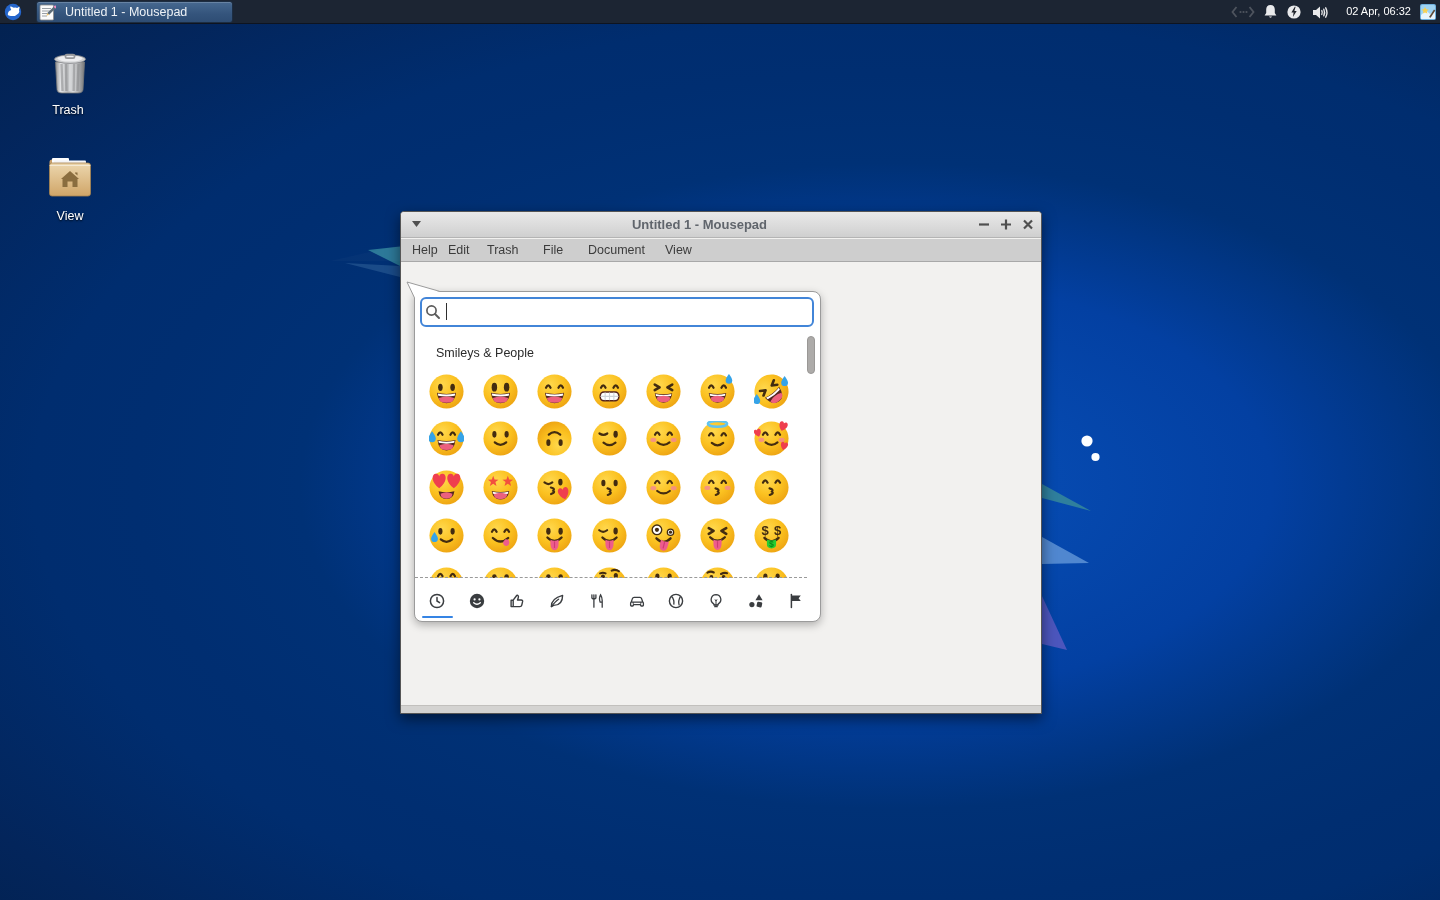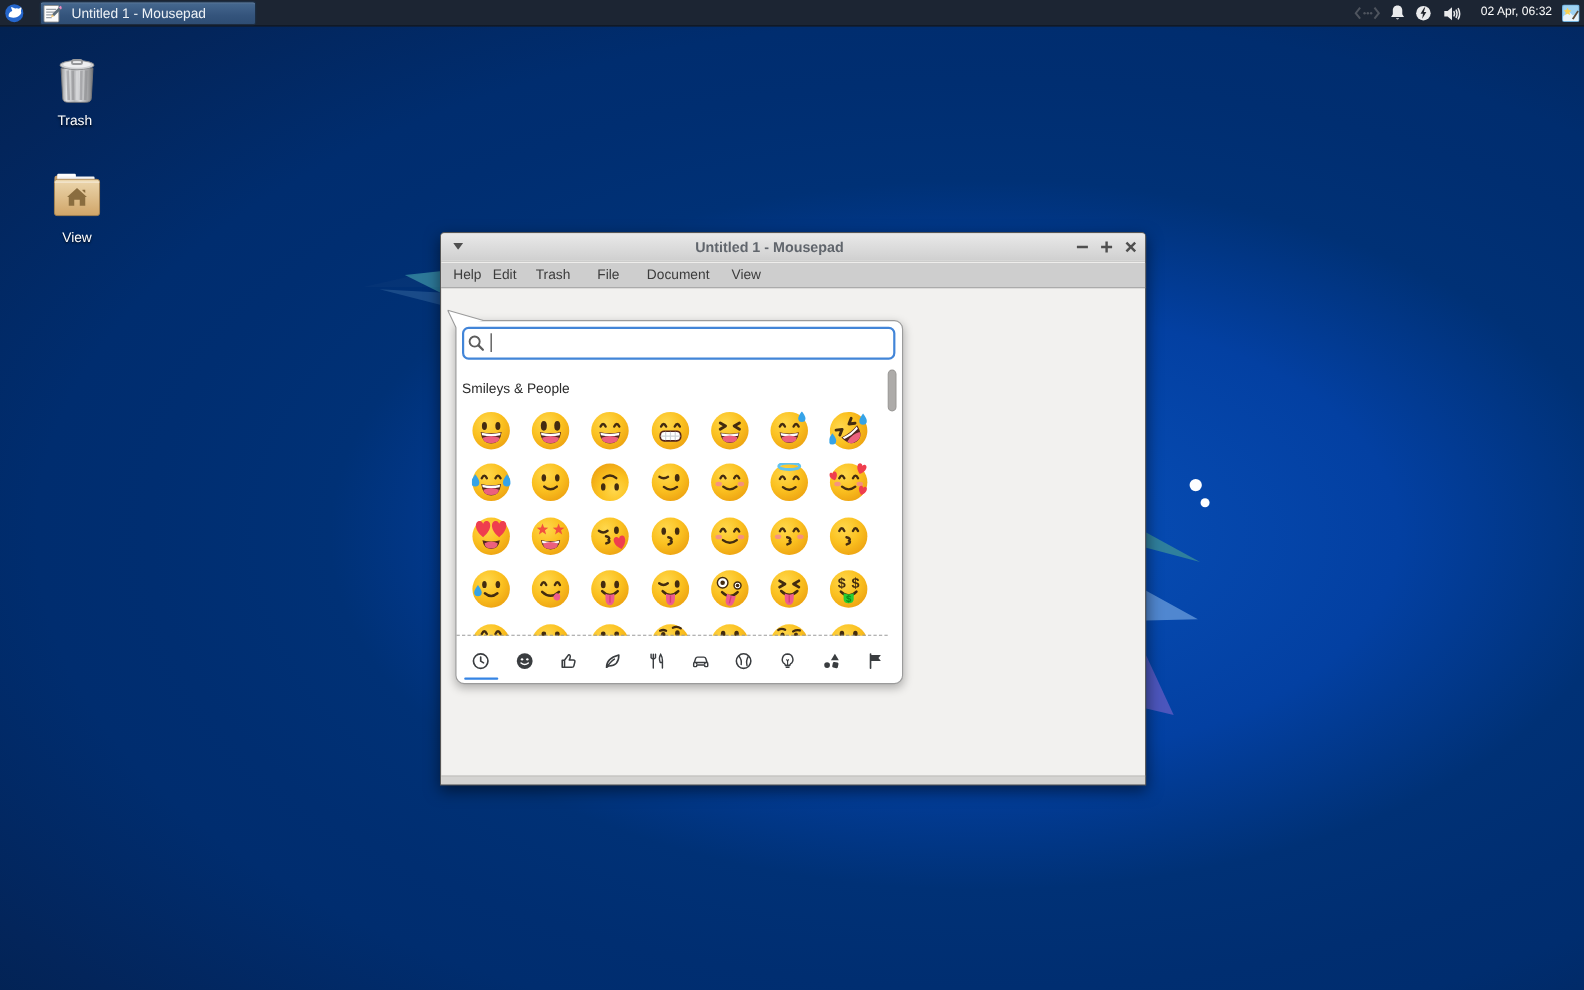--- a/index.html
+++ b/index.html
@@ -16,21 +16,21 @@
 #titlebar{position:absolute;left:0;top:0;width:640px;height:26px;border-radius:3px 3px 0 0;
  background:linear-gradient(#e9e9e9,#d6d6d6 75%,#cfcfcf);border-bottom:1px solid #b4b4b4}
 #title{position:absolute;left:0;top:5px;width:597px;text-align:center;font-size:13px;font-weight:bold;color:#60656c}
 #menubar{position:absolute;left:0;top:27px;width:640px;height:23px;background:#cecece;border-bottom:1px solid #a8a8a8}
 .mi{position:absolute;top:31px;font-size:12.5px;color:#3c3c3c}
 #pop{position:absolute;left:414px;top:291px;width:407px;height:331px;background:#fff;border:1px solid #9b9b9b;
  border-radius:6px 8px 8px 8px;box-shadow:0 3px 9px rgba(0,0,0,.28)}
 #ptr{position:absolute;left:403px;top:278px;width:45px;height:22px}
 #search{position:absolute;left:419.5px;top:296.5px;width:394px;height:30px;border:2px solid #4285d8;border-radius:6px;background:#fff}
 #cursor{position:absolute;left:446px;top:303px;width:1px;height:17px;background:#2e2e2e}
-#sap{position:absolute;left:420px;top:346px;font-size:12.5px;color:#2a2a2a}
+#sap{position:absolute;left:436px;top:346px;font-size:12.5px;color:#2a2a2a}
 #dash{position:absolute;left:415px;top:577px;width:392px;border-top:1px dashed #9a9a9a}
 #sthumb{position:absolute;left:807px;top:336px;width:8px;height:38px;border-radius:4px;background:#adaba9;border:1px solid #9a9896}
 #selline{position:absolute;left:421.5px;top:615.5px;width:31px;height:2.6px;background:#3584e4;border-radius:1px}
 </style></head><body>
 <div id="desk">
 <svg width="0" height="0" style="position:absolute">
       <defs>
 <radialGradient id="fg" cx="38%" cy="30%" r="75%">
  <stop offset="0%" stop-color="#ffd84d"></stop>
           <stop offset="55%" stop-color="#fbc120"></stop>

